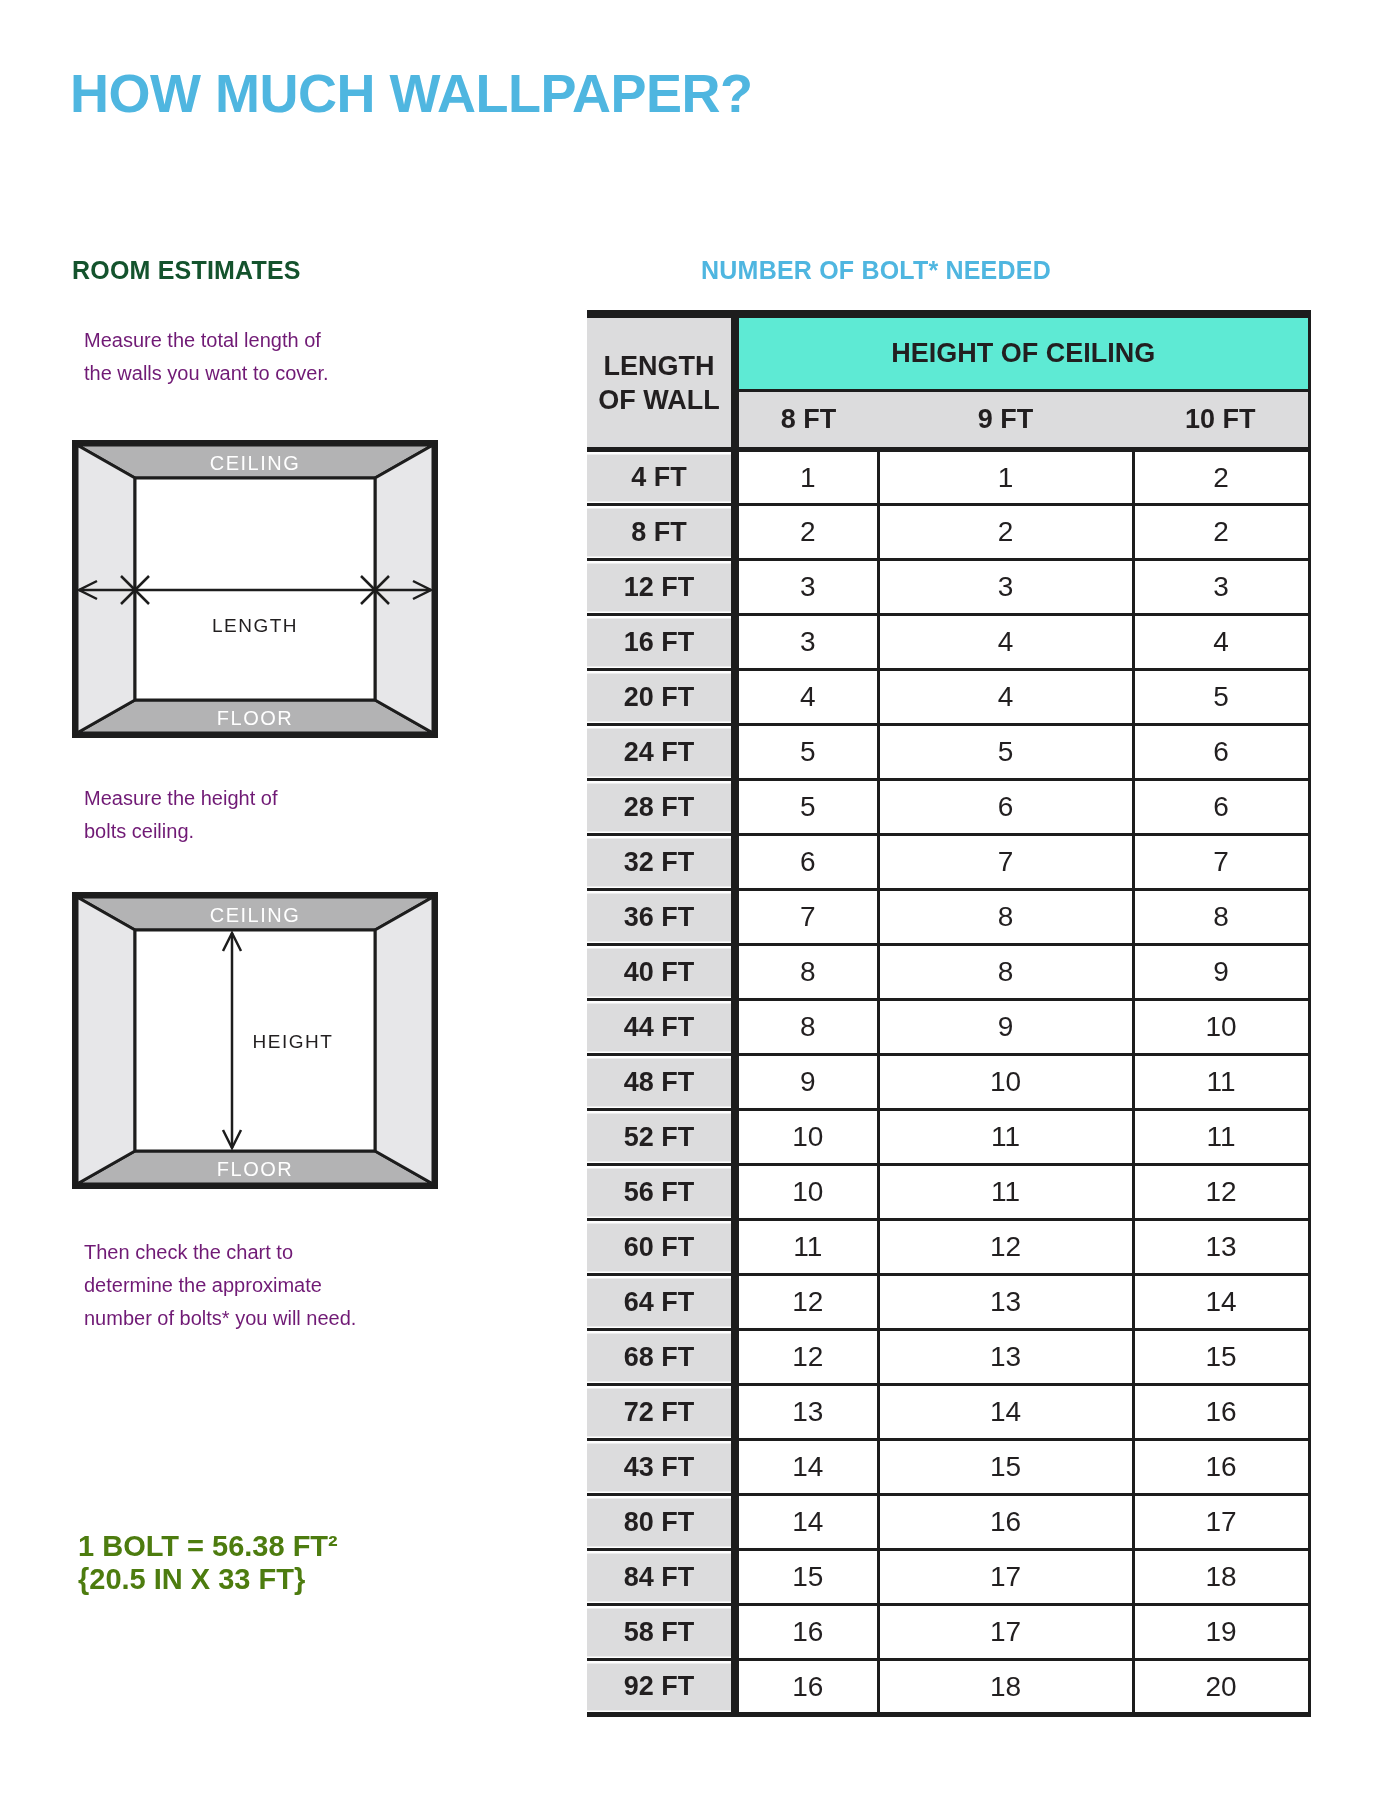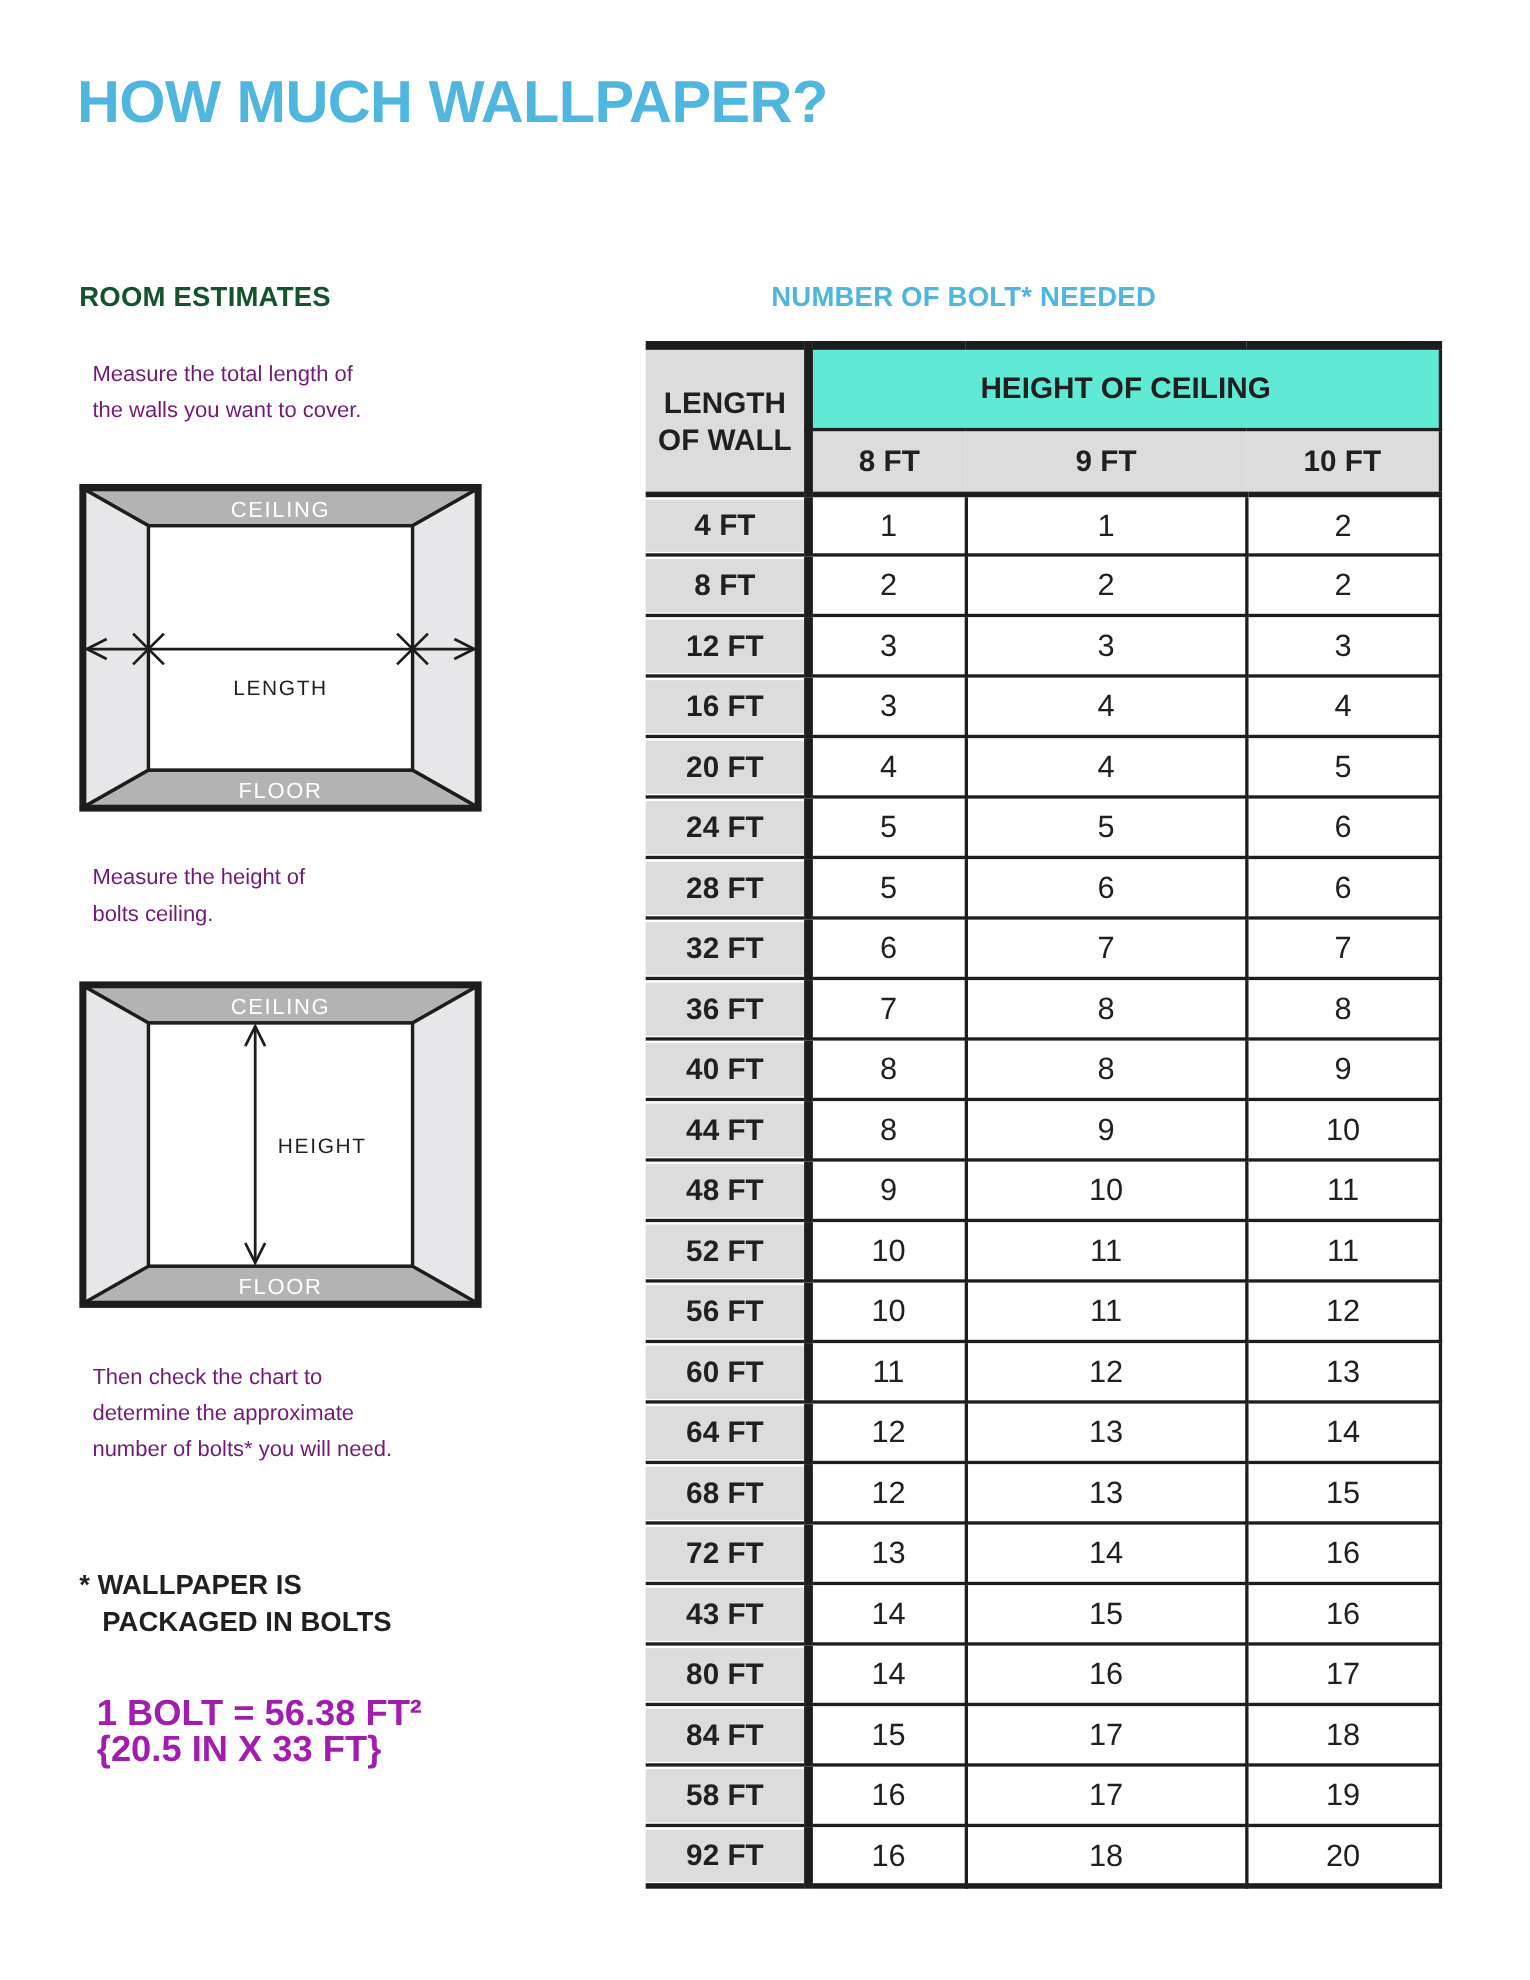--- a/index.html
+++ b/index.html
@@ -30,22 +30,22 @@
   .diag1 { top:440px; }
   .diag2 { top:892px; }
   .diag-label-light { fill:#ffffff; font-size:20px; letter-spacing:1.5px; }
   .diag-label-dark  { fill:#221f20; font-size:19px; letter-spacing:1.5px; }
   .footnote {
     position:absolute; left:72px; top:1424px; margin:0;
     font-size:25px; font-weight:bold; line-height:34px; color:#221f20;
   }
   .footnote .line2 { padding-left:21px; }
   .boltspec {
-    position:absolute; left:72px; top:1524px; margin:16px;
-    font-size:33px; font-weight:bold; line-height:33px; color:#a21caf;
+    position:absolute; left:72px; top:1524px; margin:6px;
+    font-size:29px; font-weight:bold; line-height:33px; color:#4d7c0f;
   }
   table.bolts {
     position:absolute; left:587px; top:310px; width:722px;
     table-layout:fixed; border-collapse:collapse;
     border-top:8px solid #1d1d1d; border-bottom:5px solid #1d1d1d;
   }
   table.bolts th, table.bolts td {
     text-align:center; vertical-align:middle; padding:0;
   }
   th.rowhead {
@@ -124,24 +124,20 @@
       <polyline points="151,59 160,41 169,59"></polyline>
       <polyline points="151,238 160,256 169,238"></polyline>
     </g>
     <text x="221" y="156" text-anchor="middle" class="diag-label-dark">HEIGHT</text>
   </svg>
 
   <p class="step step3">Then check the chart to
 determine the approximate
 number of bolts* you will need.</p>
 
-  <div class="footnote">
-    <div class="line1">* WALLPAPER IS</div>
-    <div class="line2">PACKAGED IN BOLTS</div>
-  </div>
 
   <div class="boltspec">
     <div>1 BOLT = 56.38 FT²</div>
     <div>{20.5 IN X 33 FT}</div>
   </div>
 
   <h2 class="table-heading">NUMBER OF BOLT* NEEDED</h2>
 
   <table class="bolts">
     <colgroup>

